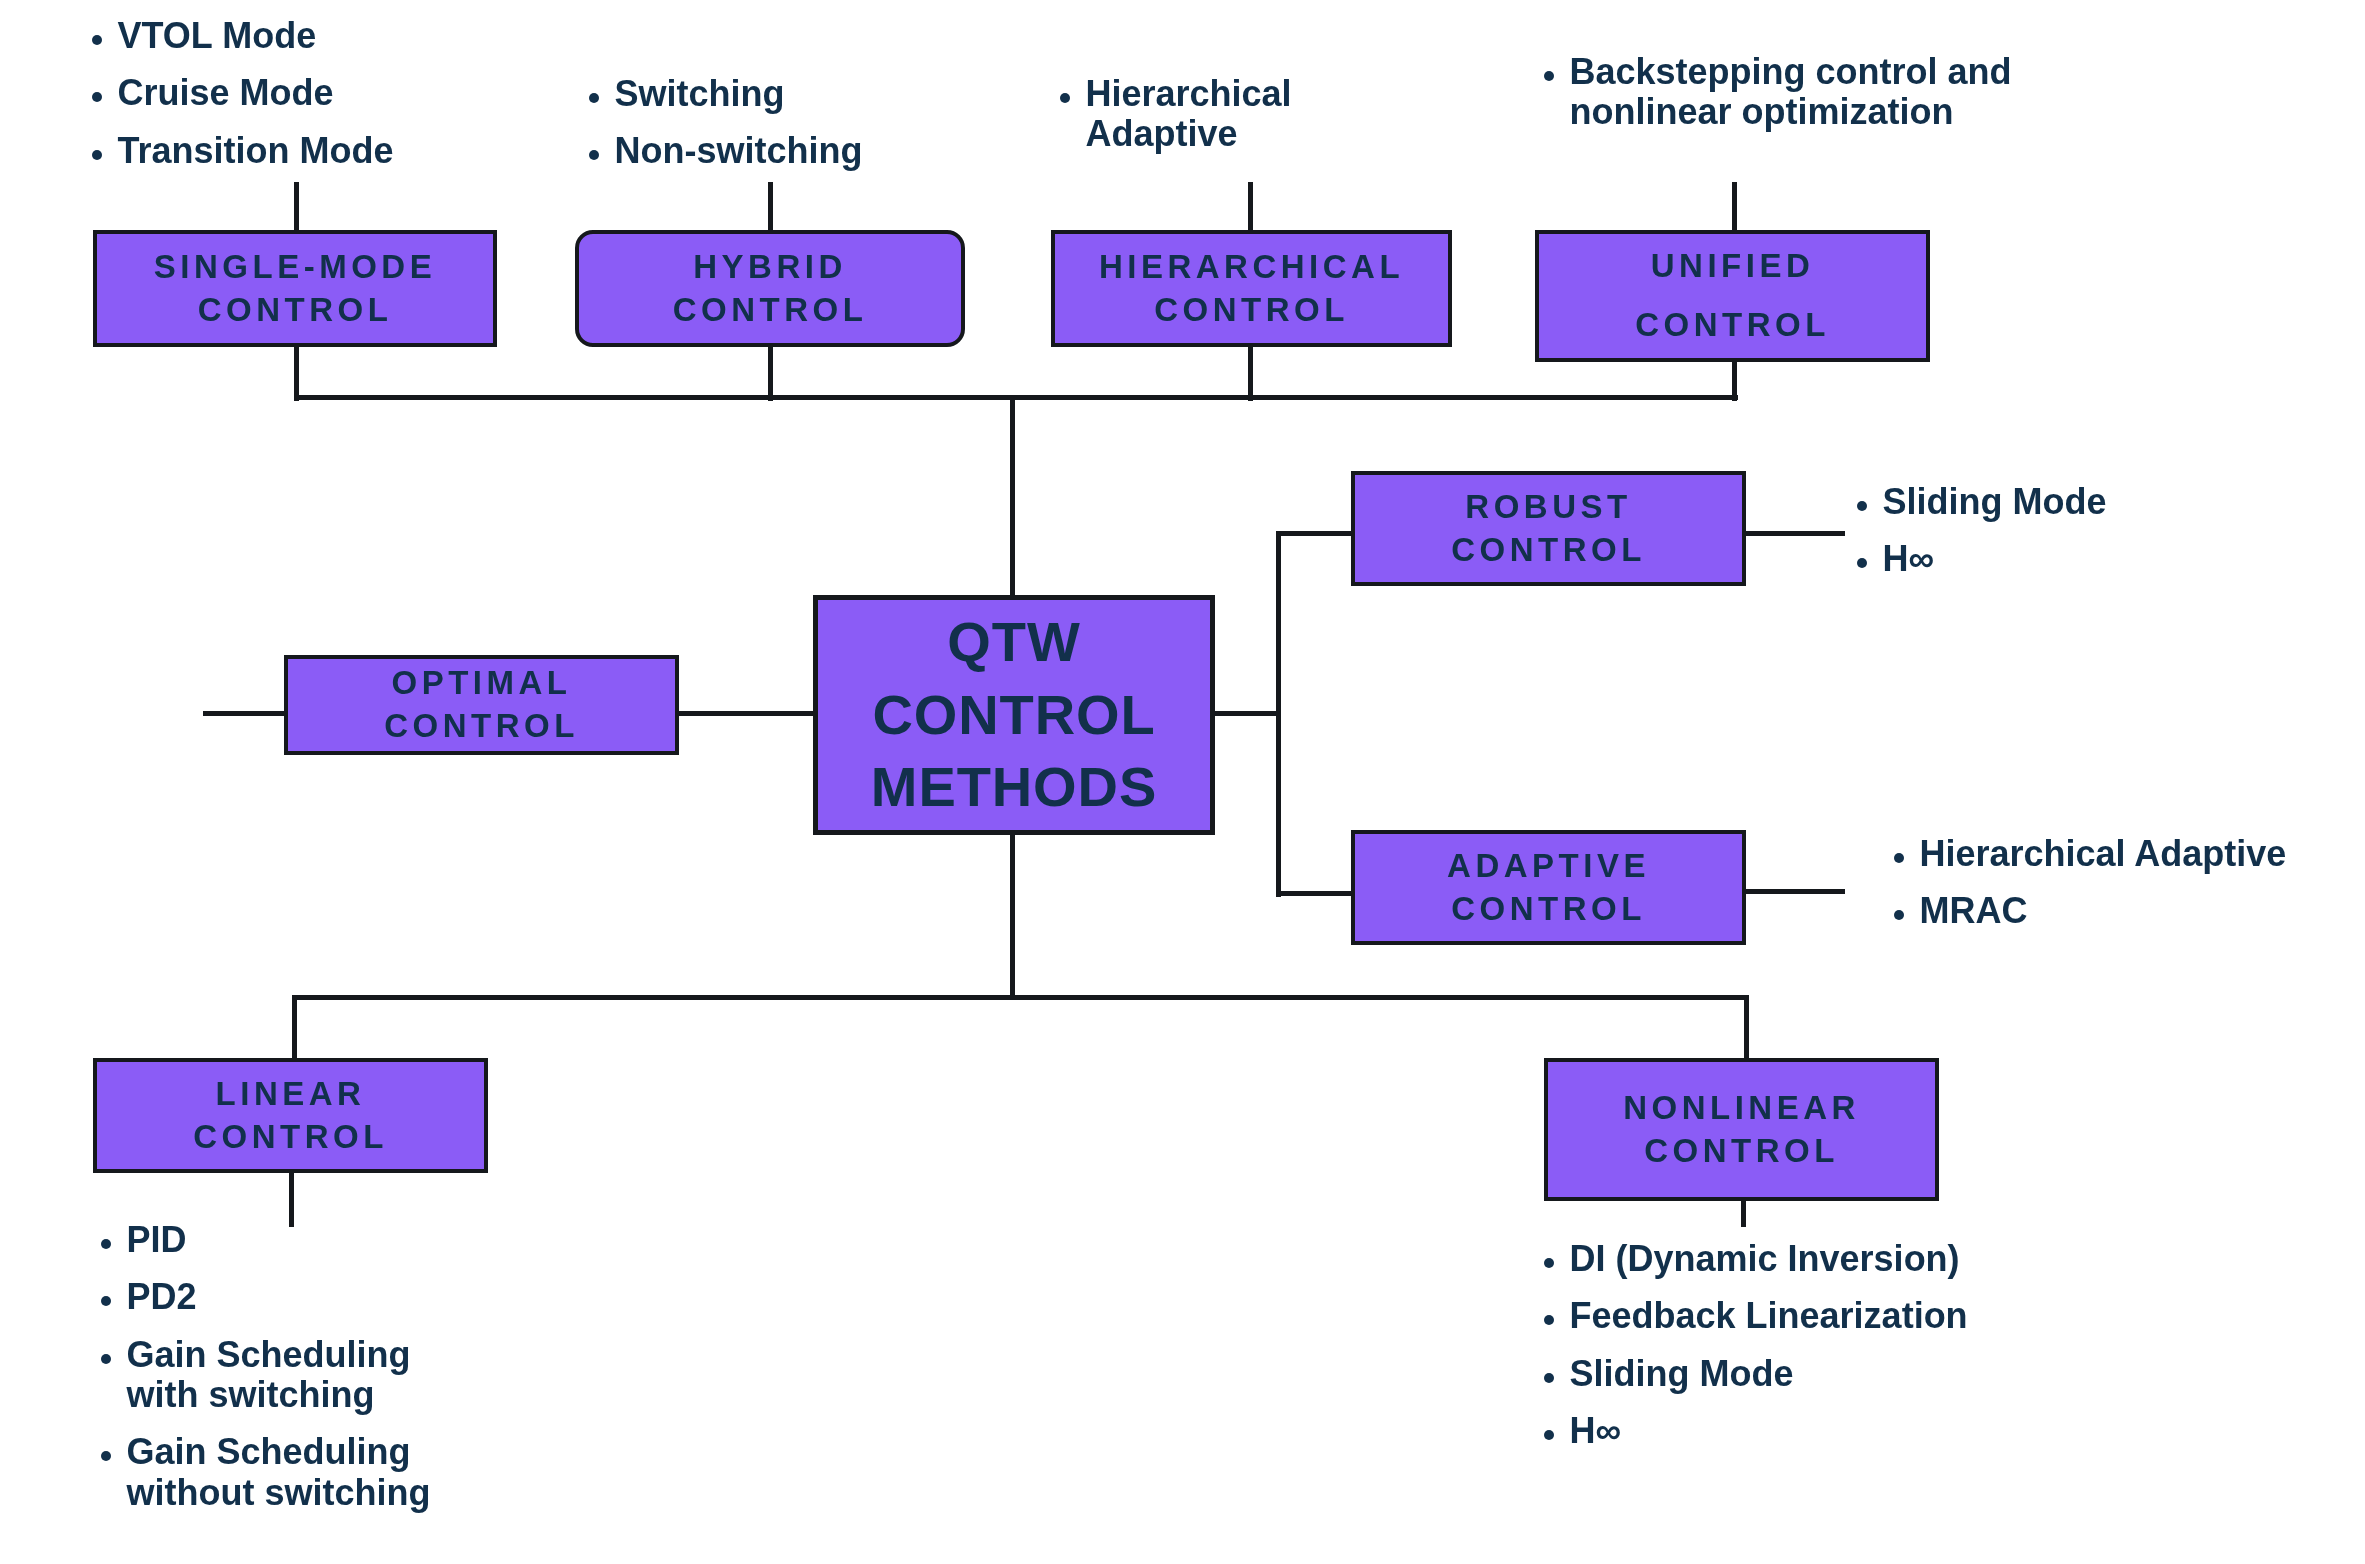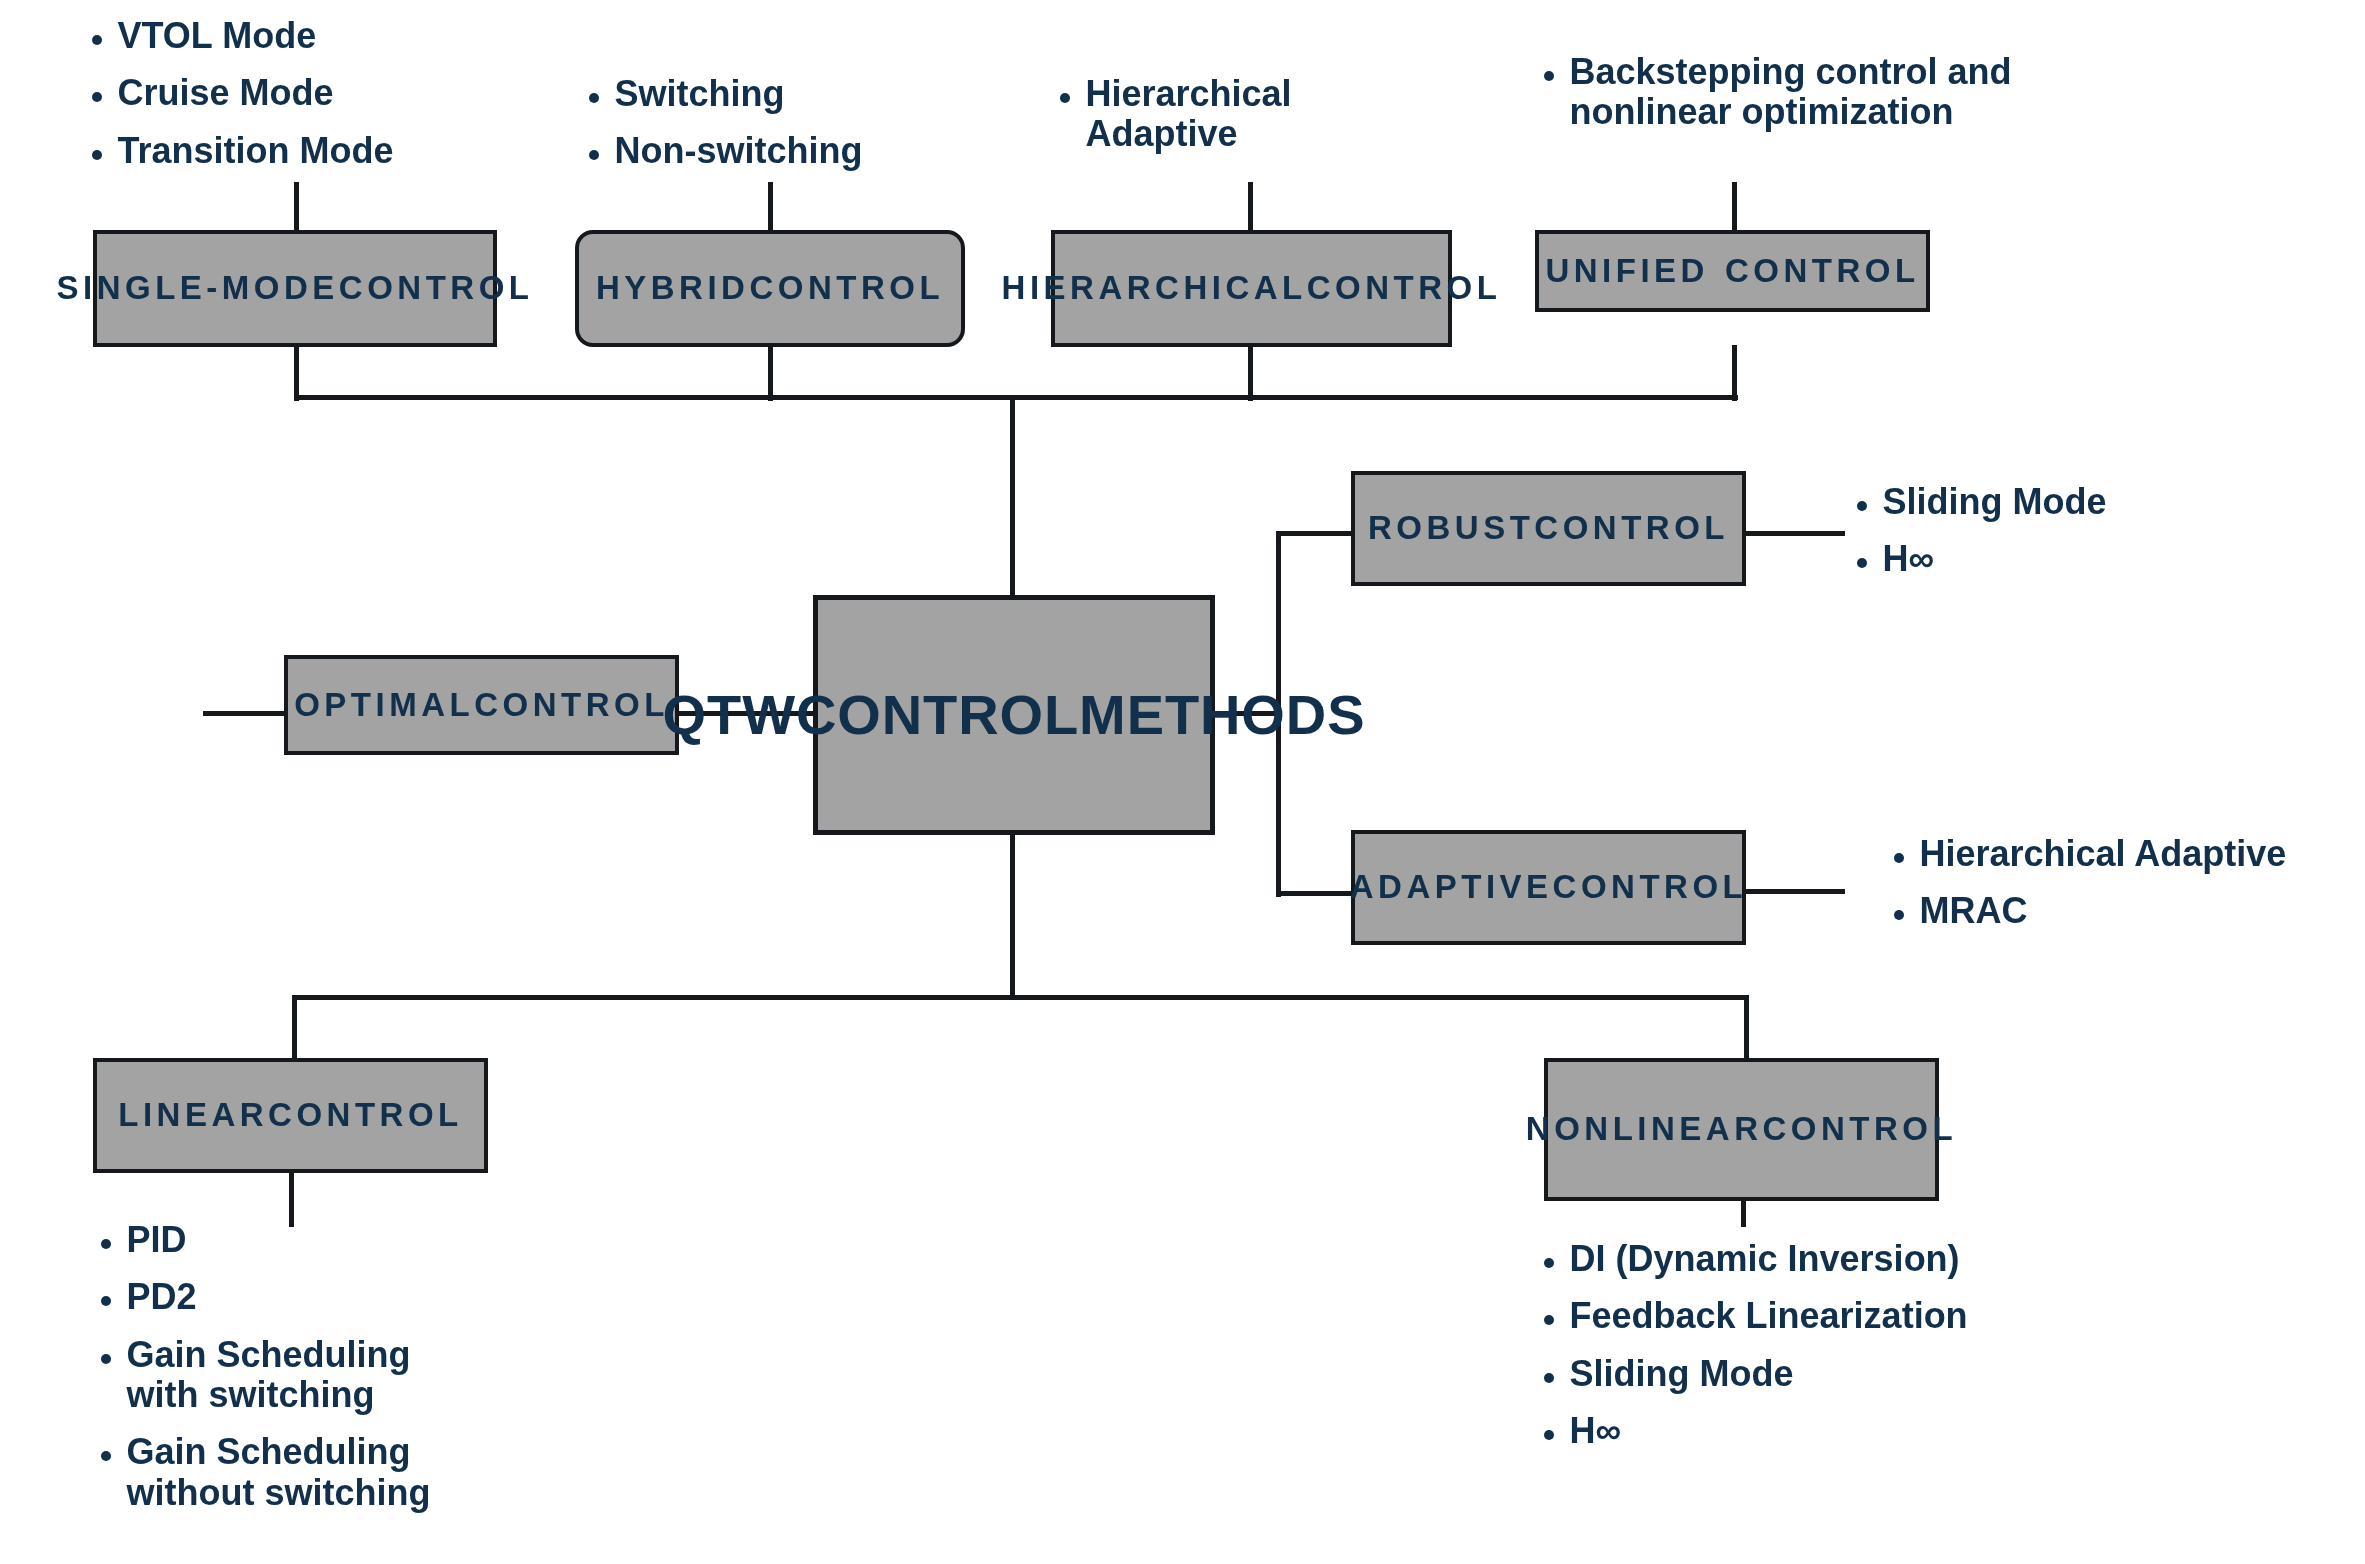--- a/index.html
+++ b/index.html
@@ -17,23 +17,23 @@
     background: #ffffff;
     overflow: hidden;
     margin-left: 15px;
   }
 
   
   .node {
     position: absolute;
     box-sizing: border-box;
     border: 4.5px solid #15181c;
-    background: #a3a3a3;
+    background: #8b5cf6;
     display: flex;
-    flex-direction: row;
+    flex-direction: column;
     align-items: center;
     justify-content: center;
     color: #12304b;
     font-weight: bold;
     letter-spacing: 4.5px;
     line-height: 1.30;
     text-align: center;
     z-index: 3;
   }
   .node .ln { display: block; white-space: nowrap; }
@@ -121,21 +121,21 @@
   <div class="node small" style="left:560px; top:230px; width:390px; height:117px;border-radius:18px;">
     <span class="ln">HYBRID</span>
     <span class="ln">CONTROL</span>
   </div>
 
   <div class="node small" style="left:1036px; top:230px; width:401px; height:117px;">
     <span class="ln">HIERARCHICAL</span>
     <span class="ln">CONTROL</span>
   </div>
 
-  <div class="node small" style="left:1520px; top:230px; width:395px; height:82px;gap:16px;">
+  <div class="node small" style="left:1520px; top:230px; width:395px; height:132px;gap:16px;">
     <span class="ln">UNIFIED</span>
     <span class="ln">CONTROL</span>
   </div>
 
   <div class="line vline" style="left:279px; top:345px; height:56px;"></div>
   <div class="line vline" style="left:753px; top:345px; height:56px;"></div>
   <div class="line vline" style="left:1233px; top:345px; height:56px;"></div>
   <div class="line vline" style="left:1717px; top:345px; height:56px;"></div>
 
   <div class="line hline" style="left:279px; top:395px; width:1444px;"></div>

